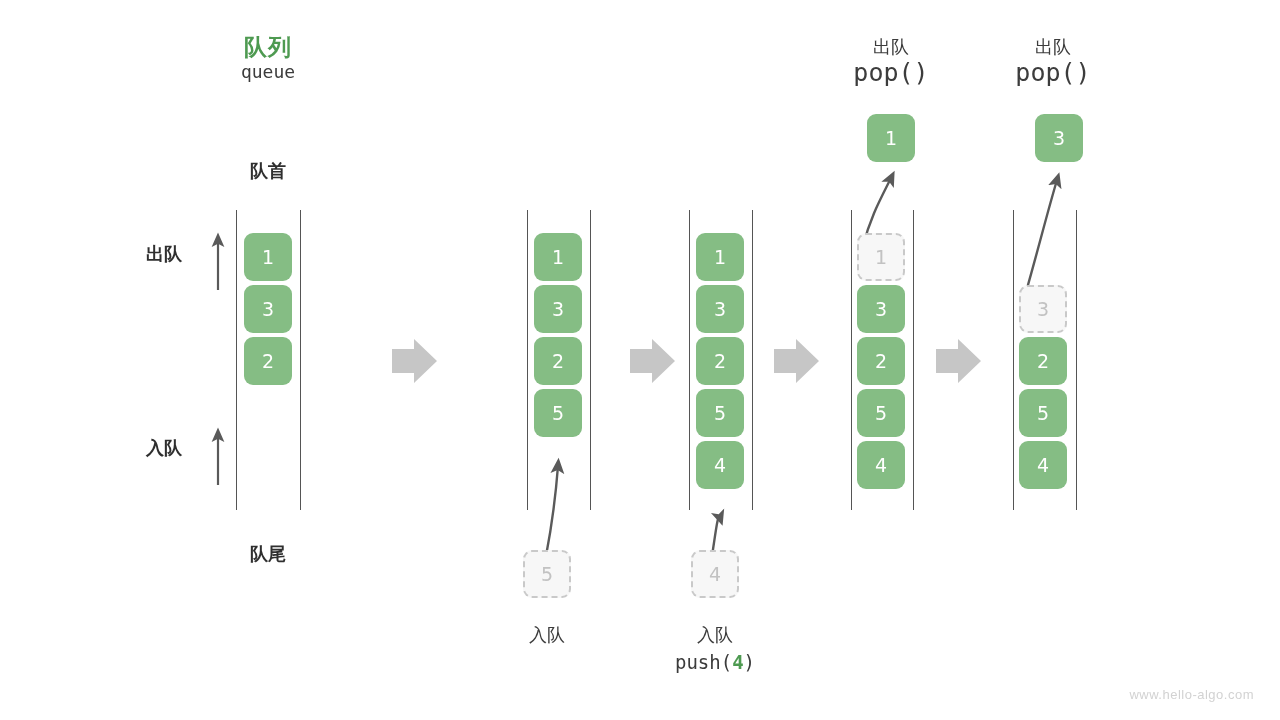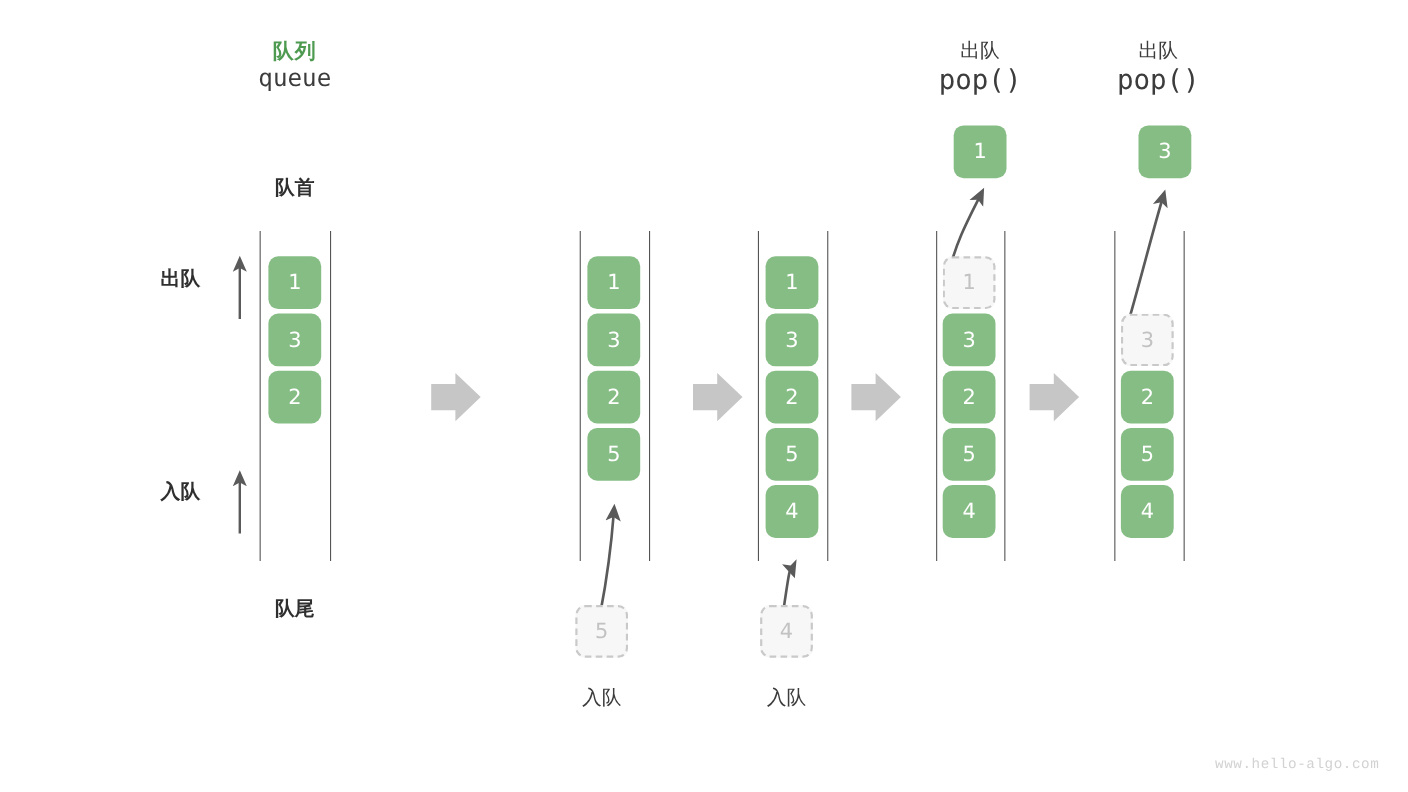--- a/index.html
+++ b/index.html
@@ -22,31 +22,31 @@
     width: 1280px;
     height: 720px;
   }
 
   
   .abs { position: absolute; }
   .ctr { text-align: center; }
 
   
   .title-cn {
-    font-size: 19px;
+    font-size: 23px;
     font-weight: bold;
     color: #4e9a51;
     letter-spacing: 1px;
     line-height: 26px;
     white-space: nowrap;
     text-align: center;
   }
   .title-code {
     font-family: "DejaVu Sans Mono", "Liberation Mono", monospace;
-    font-size: 22px;
+    font-size: 18px;
     color: #3c3c3c;
     line-height: 24px;
     white-space: nowrap;
   }
   .col-head-cn {
     font-size: 18px;
     font-weight: normal;
     color: #3c3c3c;
     line-height: 26px;
     white-space: nowrap;
@@ -113,21 +113,21 @@
     border: 2px dashed #c9c9c9;
     color: #c2c2c2;
     line-height: 44px;
   }
 
   
   .watermark {
     position: absolute;
     right: 26px;
     bottom: 18px;
-    font-family: Liberation Mono, monospace;
+    font-family: Liberation Sans, sans-serif;
     font-size: 13px;
     color: #d2d2d2;
     letter-spacing: 0.5px;
     white-space: nowrap;
   }
 
   svg.overlay {
     position: absolute;
     left: 0; top: 0;
     width: 1280px;
@@ -230,20 +230,21 @@
   <div class="box" style="left:696px; top:233px;">1</div>
   <div class="box" style="left:696px; top:285px;">3</div>
   <div class="box" style="left:696px; top:337px;">2</div>
   <div class="box" style="left:696px; top:389px;">5</div>
   <div class="box" style="left:696px; top:441px;">4</div>
 
   <div class="box ghost" style="left:691px; top:550px;">4</div>
 
   <div class="abs ctr" style="left:615px; top:622px; width:200px;">
     <div class="op-cn">入队</div>
+    <div class="op-code"><span>push(</span><span class="val">4</span><span>)</span></div>
   </div>
 
   <div class="abs ctr" style="left:791px; top:34px; width:200px;">
     <div class="col-head-cn">出队</div>
     <div class="col-head-code">pop()</div>
   </div>
 
   <div class="box" style="left:867px; top:114px;">1</div>
 
   <div class="rail" style="left:851px; top:210px; height:300px;"></div>

